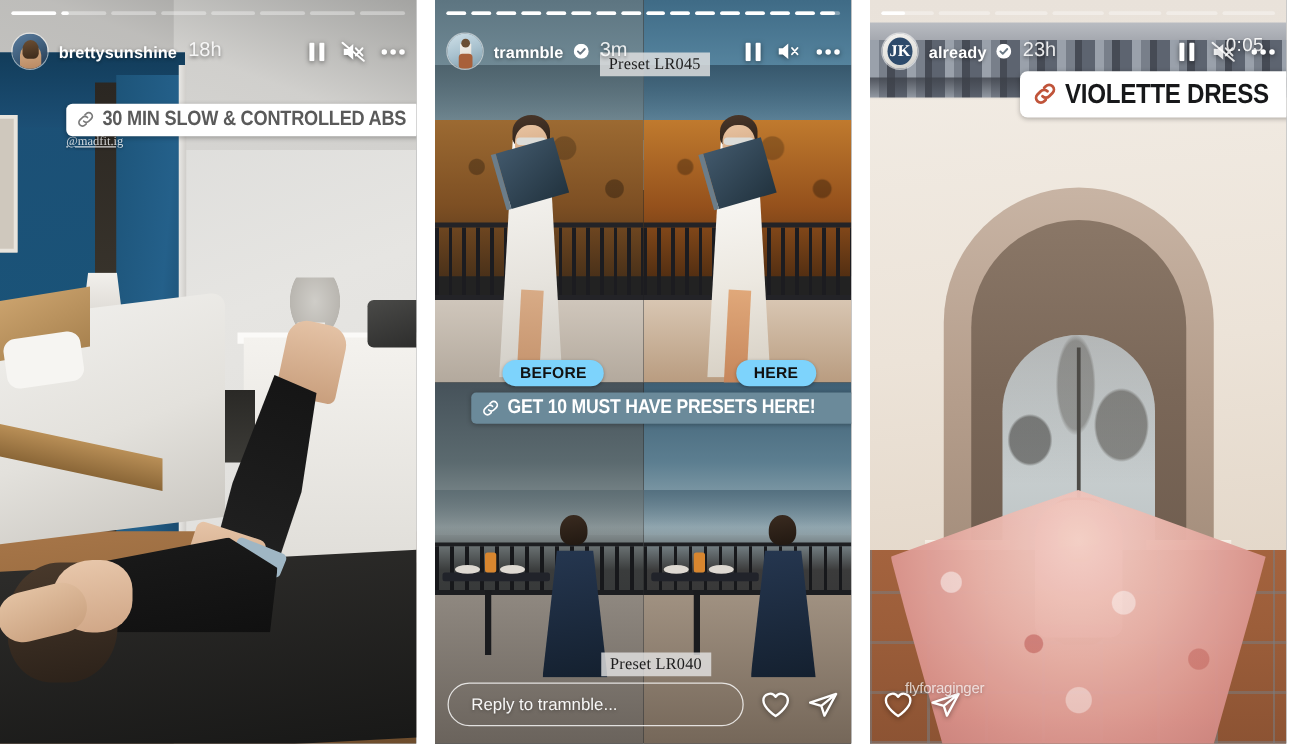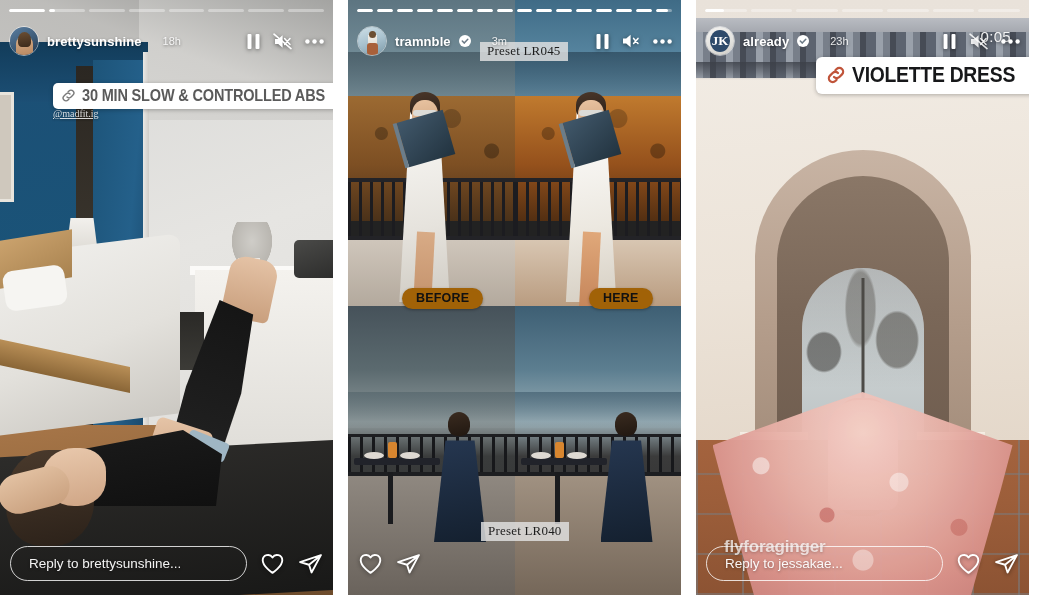--- a/index.html
+++ b/index.html
@@ -82,24 +82,24 @@
     text-shadow: 0 1px 3px rgba(0,0,0,.45);
     white-space: nowrap;
   }
   .verified {
     width: 12px; height: 12px;
     flex: 0 0 auto;
     display: inline-block;
   }
   .tstamp {
     color: rgba(255,255,255,.88);
-    font-size: 11px;
+    font-size: 16px;
     font-weight: 400;
     text-shadow: 0 1px 3px rgba(0,0,0,.45);
-    margin-left: 13px;
+    margin-left: 1px;
   }
   .hspacer { flex: 1 1 auto; }
   .hicons { display: flex; align-items: center; gap: 13px; }
   .hicon { display: block; filter: drop-shadow(0 1px 2px rgba(0,0,0,.5)); cursor: pointer; }
 
   
   .replybar {
     position: absolute;
     left: 10px; right: 10px; bottom: 14px;
     height: 36px;
@@ -193,21 +193,21 @@
     letter-spacing: .2px;
     padding: 1px 7px 2px 7px;
     white-space: nowrap;
   }
   .preset-top { left: 132px; top: 42px; }
   .preset-bot { left: 133px; top: 522px; }
 
   .ba-pill {
     position: absolute;
     z-index: 34;
-    background: #a16207;
+    background: #7dd3fc;
     border-radius: 14px;
     padding: 3px 14px 4px 14px;
     font-size: 12.5px;
     font-weight: 700;
     color: #111;
     letter-spacing: .2px;
     box-shadow: 0 1px 3px rgba(0,0,0,.3);
   }
   .ba-before { left: 54px; top: 288px; }
   .ba-after  { left: 241px; top: 288px; }
@@ -220,22 +220,22 @@
     font-size: 15px;
     font-weight: 500;
     text-shadow: 0 1px 3px rgba(0,0,0,.5);
     letter-spacing: .3px;
   }
   .s3-handle {
     position: absolute;
     left: 28px; bottom: 38px;
     z-index: 41;
     color: rgba(255,255,255,.72);
-    font-size: 17px;
-    font-weight: 700;
+    font-size: 12px;
+    font-weight: 400;
     letter-spacing: -.2px;
     text-shadow: 0 1px 3px rgba(0,0,0,.25);
   }
 
   
   .sc1-wallR { position:absolute; left:139px; top:0; right:0; bottom:0;
     background: linear-gradient(160deg,#d9d9d7 0%,#e6e5e2 40%,#dcdbd8 100%); }
   .sc1-ceil2 { position:absolute; left:0; top:0; width:100%; height:120px;
     background: linear-gradient(200deg,#9d9d9b 0%,#cfcecb 45%,#d8d7d4 100%); opacity:.9;}
   .sc1-wallB { position:absolute; left:0; top:42px; width:148px; bottom:180px;
@@ -537,29 +537,20 @@
     <div class="link-sticker st1-link">
       <svg width="15" height="15" viewBox="0 0 16 16">
           <path d="M6.4 9.6a3 3 0 0 0 4.3 0l2.1-2.1a3 3 0 1 0-4.3-4.3l-1 1" stroke="#7a7a7a" stroke-width="1.5" fill="none" stroke-linecap="round"></path>
           <path d="M9.6 6.4a3 3 0 0 0-4.3 0L3.2 8.5a3 3 0 1 0 4.3 4.3l1-1" stroke="#7a7a7a" stroke-width="1.5" fill="none" stroke-linecap="round"></path>
         </svg>
       <span class="lstext">30 MIN SLOW &amp; CONTROLLED ABS</span>
     </div>
 
     <div class="ovl s1-handle">@madfit.ig</div>
 
-    <div class="replybar">
-      <div class="replyinput">Reply to brettysunshine...</div>
-      <svg class="rb-icon" width="25" height="23" viewBox="0 0 24 22">
-          <path d="M12 20S2.6 13.9 2.6 7.9A5.1 5.1 0 0 1 12 5.2a5.1 5.1 0 0 1 9.4 2.7C21.4 13.9 12 20 12 20z" fill="none" stroke="#fff" stroke-width="1.8" stroke-linejoin="round"></path>
-        </svg>
-      <svg class="rb-icon" width="25" height="23" viewBox="0 0 24 22">
-          <path d="M22 3L2 9.6l8.6 2.6L22 3zM10.6 12.2L13 19.6 22 3" fill="none" stroke="#fff" stroke-width="1.8" stroke-linejoin="round" stroke-linecap="round"></path>
-        </svg>
-    </div>
   </div>
 
   <div class="story s2">
     <div class="scene">
       <div class="sc2-half L">
         <div class="sc2-sky"></div>
         <div class="sc2-hills"></div>
         <div class="sc2-lake"></div>
         <div class="sc2-trees">
             <div class="sc2-treetex"></div>
@@ -696,22 +687,30 @@
           </svg>
       </span>
     </div>
 
     <div class="preset-tag preset-top">Preset LR045</div>
     <div class="preset-tag preset-bot">Preset LR040</div>
 
     <div class="ba-pill ba-before">BEFORE</div>
     <div class="ba-pill ba-after">HERE</div>
 
+    <div class="link-sticker st2-link">
+      <svg width="15" height="15" viewBox="0 0 16 16">
+          <path d="M6.4 9.6a3 3 0 0 0 4.3 0l2.1-2.1a3 3 0 1 0-4.3-4.3l-1 1" stroke="#ffffff" stroke-width="1.5" fill="none" stroke-linecap="round"></path>
+          <path d="M9.6 6.4a3 3 0 0 0-4.3 0L3.2 8.5a3 3 0 1 0 4.3 4.3l1-1" stroke="#ffffff" stroke-width="1.5" fill="none" stroke-linecap="round"></path>
+        </svg>
+      <span class="lstext">GET 10 MUST HAVE PRESETS HERE!</span>
+    </div>
 
     <div class="replybar">
+      <div class="replyinput">Reply to tramnble...</div>
       <svg class="rb-icon" width="25" height="23" viewBox="0 0 24 22">
           <path d="M12 20S2.6 13.9 2.6 7.9A5.1 5.1 0 0 1 12 5.2a5.1 5.1 0 0 1 9.4 2.7C21.4 13.9 12 20 12 20z" fill="none" stroke="#fff" stroke-width="1.8" stroke-linejoin="round"></path>
         </svg>
       <svg class="rb-icon" width="25" height="23" viewBox="0 0 24 22">
           <path d="M22 3L2 9.6l8.6 2.6L22 3zM10.6 12.2L13 19.6 22 3" fill="none" stroke="#fff" stroke-width="1.8" stroke-linejoin="round" stroke-linecap="round"></path>
         </svg>
     </div>
   </div>
 
   <div class="story s3">
@@ -792,21 +791,20 @@
       <svg width="20" height="20" viewBox="0 0 16 16">
           <path d="M6.4 9.6a3 3 0 0 0 4.3 0l2.1-2.1a3 3 0 1 0-4.3-4.3l-1 1" stroke="#c0543a" stroke-width="1.8" fill="none" stroke-linecap="round"></path>
           <path d="M9.6 6.4a3 3 0 0 0-4.3 0L3.2 8.5a3 3 0 1 0 4.3 4.3l1-1" stroke="#c0543a" stroke-width="1.8" fill="none" stroke-linecap="round"></path>
         </svg>
       <span class="lstext">VIOLETTE DRESS</span>
     </div>
 
     <div class="s3-handle">flyforaginger</div>
 
     <div class="replybar">
-      <div class="replyinput">Reply to jessakae...</div>
       <svg class="rb-icon" width="25" height="23" viewBox="0 0 24 22">
           <path d="M12 20S2.6 13.9 2.6 7.9A5.1 5.1 0 0 1 12 5.2a5.1 5.1 0 0 1 9.4 2.7C21.4 13.9 12 20 12 20z" fill="none" stroke="#fff" stroke-width="1.8" stroke-linejoin="round"></path>
         </svg>
       <svg class="rb-icon" width="25" height="23" viewBox="0 0 24 22">
           <path d="M22 3L2 9.6l8.6 2.6L22 3zM10.6 12.2L13 19.6 22 3" fill="none" stroke="#fff" stroke-width="1.8" stroke-linejoin="round" stroke-linecap="round"></path>
         </svg>
     </div>
   </div>
 
 </div>

